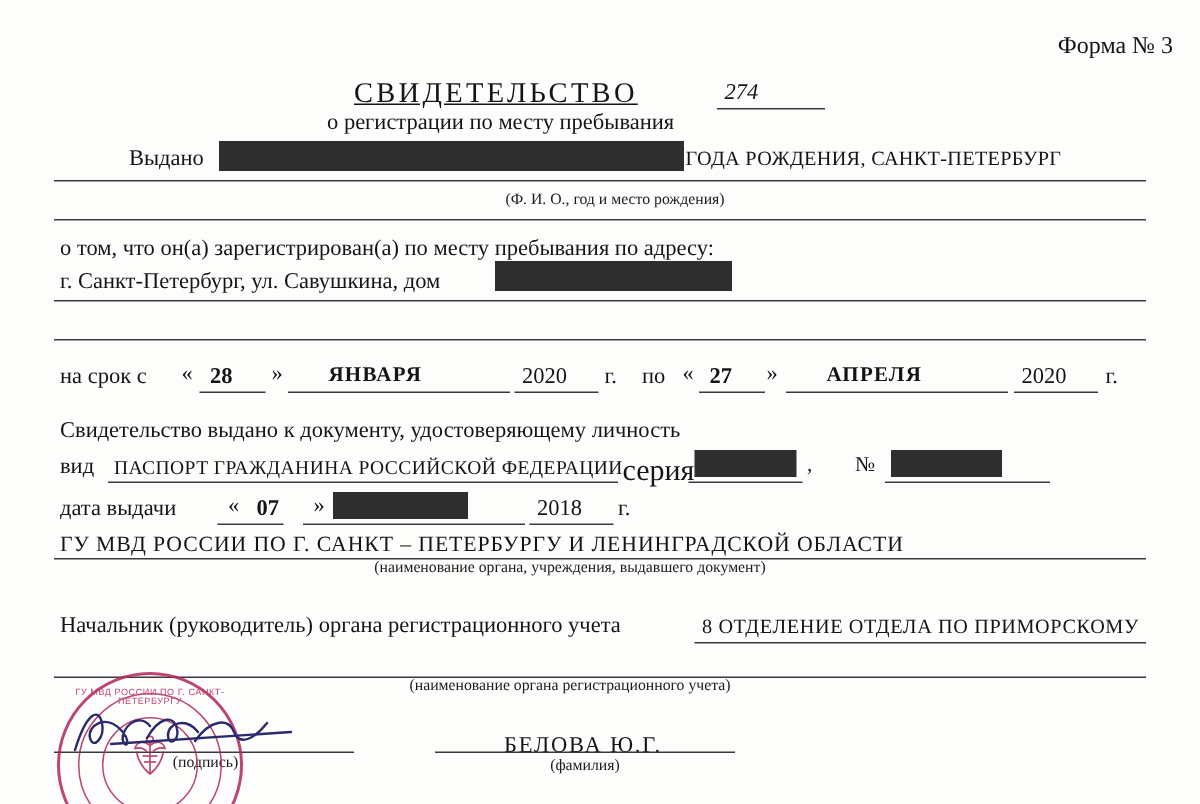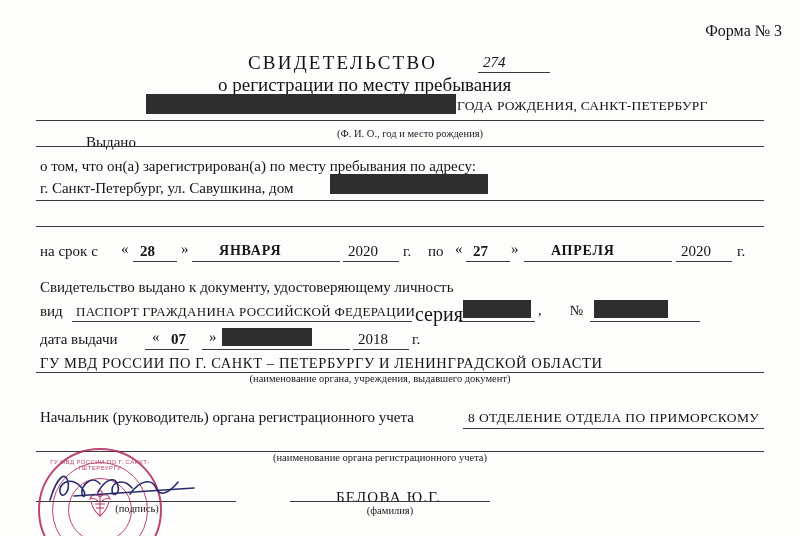--- a/index.html
+++ b/index.html
@@ -43,42 +43,42 @@
     font-family: "Liberation Serif", serif;
     color: #141414;
   }
   
   #form-no {
     right: 18px;
     top: 22px;
     font-size: 16px;
   }
   #title-main {
-    left: 248px;
+    left: 236px;
     top: 52px;
     font-size: 19px;
     letter-spacing: 2.2px;
+    text-decoration: underline;
   }
   #title-sub {
     left: 218px;
     top: 74px;
-    font-size: 19px;
+    font-size: 15px;
     text-align: right;
   }
   #cert-number {
     left: 483px;
     top: 54px;
     font-size: 15px;
     font-style: italic;
   }
   #label-vydano {
     left: 86px;
     top: 98px;
     font-size: 15px;
-    margin-top: 36px;
   }
   #birth-place {
     left: 457px;
     top: 98px;
     font-size: 13.5px;
     letter-spacing: 0.2px;
   }
   #caption-fio {
     left: 250px;
     top: 128px;

